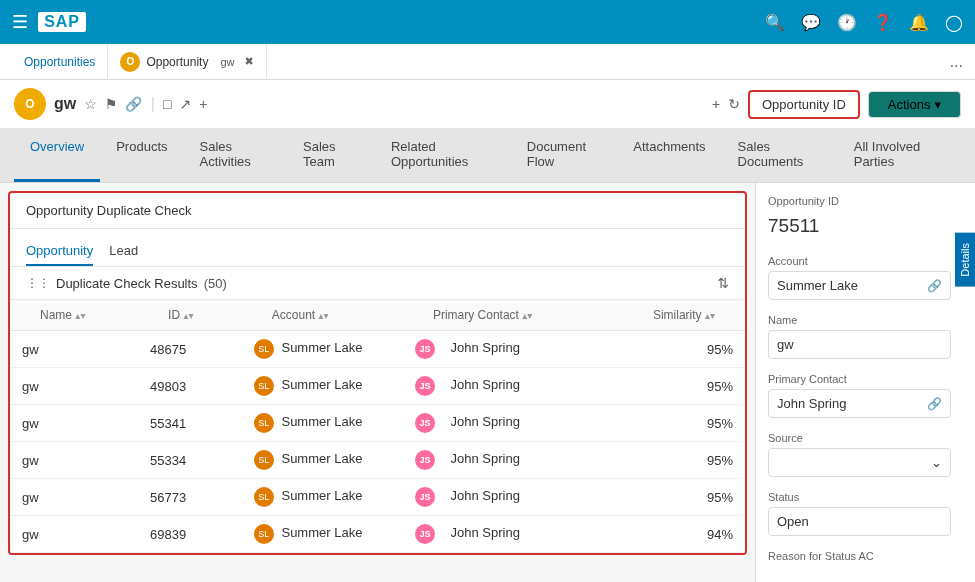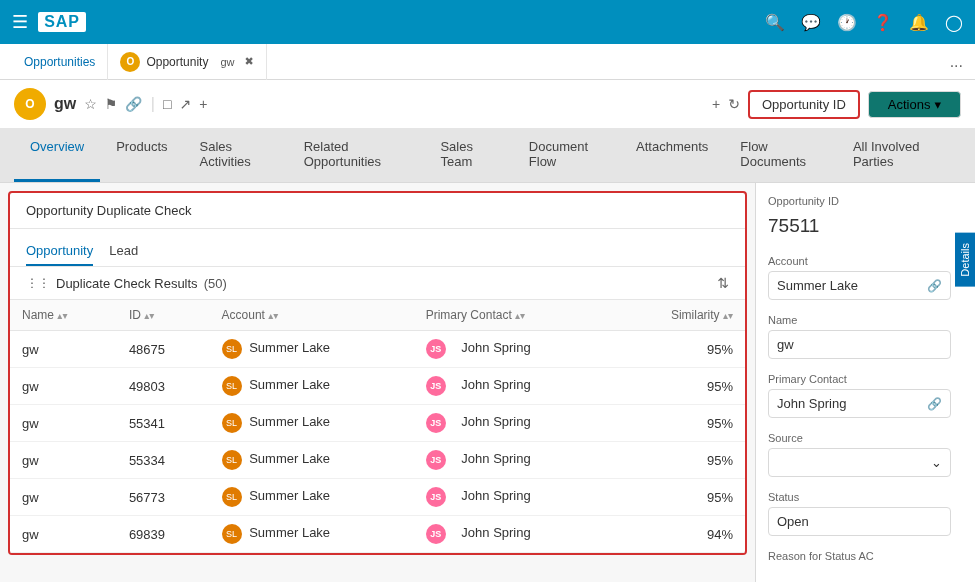--- a/index.html
+++ b/index.html
@@ -194,21 +194,21 @@
     }
     .dup-results-count {
       font-size: 13px;
       color: #555;
     }
     .sort-icon { margin-left: auto; color: #666; font-size: 14px; cursor: pointer; }
 
     
     .dup-table { width: 100%; border-collapse: collapse; }
     .dup-table th {
-      padding: 8px 12px;
+      padding: 8px 30px;
       text-align: left;
       font-size: 12px;
       color: #666;
       font-weight: 500;
       border-bottom: 1px solid #e5e5e5;
       background: #fafafa;
     }
     .dup-table td {
       padding: 8px 12px;
       font-size: 13px;
@@ -362,33 +362,33 @@
   <div class="main-tab active">
     <span>Overview</span>
   </div>
   <div class="main-tab">
     <span>Products</span>
   </div>
   <div class="main-tab">
     <span>Sales Activities</span>
   </div>
   <div class="main-tab">
+    <span>Sales Team</span>
+  </div>
+  <div class="main-tab">
     <span>Related Opportunities</span>
   </div>
   <div class="main-tab">
-    <span>Sales Team</span>
-  </div>
-  <div class="main-tab">
     <span>Document Flow</span>
   </div>
   <div class="main-tab">
     <span>Attachments</span>
   </div>
   <div class="main-tab">
-    <span>Flow Documents</span>
+    <span>Sales Documents</span>
   </div>
   <div class="main-tab">
     <span>All Involved Parties</span>
   </div>
 </div>
 
 <div class="content-area">
 
   <div class="main-content">
 

